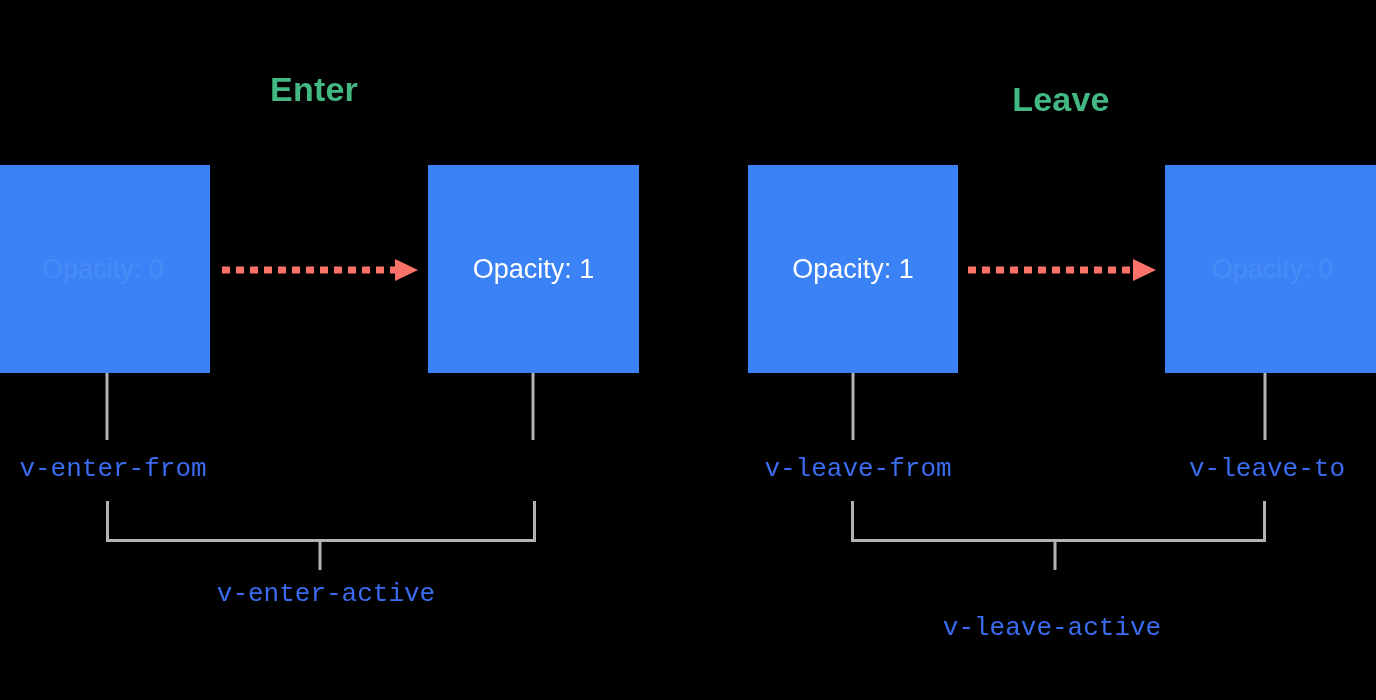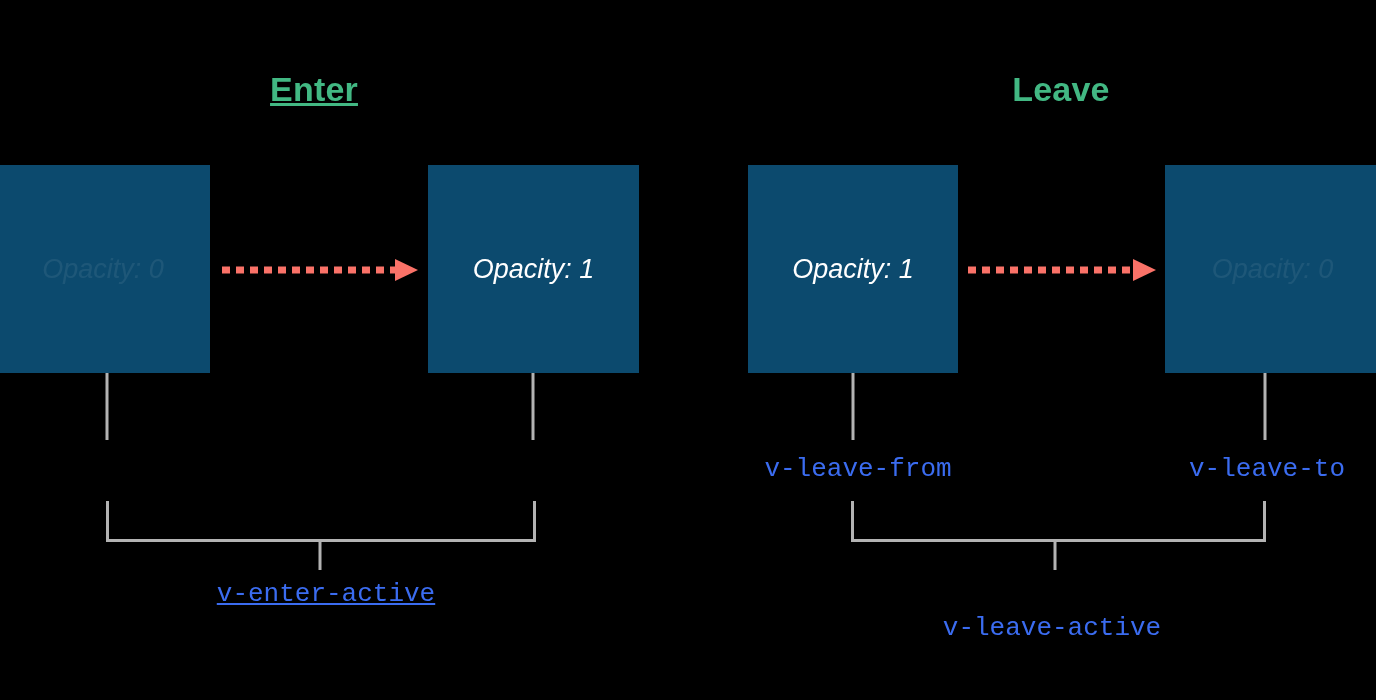--- a/index.html
+++ b/index.html
@@ -27,25 +27,24 @@
     font-size: 34px;
     letter-spacing: 0.2px;
     color: #42b883;
     white-space: nowrap;
     transform: translateX(-50%);
   }
 
   
   .state-box {
     position: absolute;
-    background: #0c4a6e;
+    background: #3b82f6;
     display: flex;
     align-items: center;
     justify-content: center;
-    font-style: italic;
   }
   .state-box .box-label {
     font-family: "Liberation Sans", sans-serif;
     font-size: 27px;
     color: #ffffff;
     white-space: nowrap;
     line-height: 1;
   }
   .state-box.faded .box-label {
     opacity: 0.07;
@@ -110,44 +109,45 @@
     width: 3px;
     background: #b3b3b3;
     transform: translateX(-50%);
   }
 </style>
 </head>
 <body>
 
 <div id="stage">
 
-  <div class="section-title" style="left:314px; top:70px;text-decoration:underline;">Enter</div>
+  <div class="section-title" style="left:314px; top:70px;">Enter</div>
 
   <div class="state-box faded" style="left:-4px; top:165px; width:214px; height:208px;">
     <span class="box-label">Opacity: 0</span>
   </div>
 
   <div class="arrow" style="left:222px; top:259px; width:196px;">
     <div class="shaft" style="width:175px;"></div>
     <div class="head"></div>
   </div>
 
   <div class="state-box" style="left:428px; top:165px; width:211px; height:208px;">
     <span class="box-label">Opacity: 1</span>
   </div>
 
   <div class="stem" style="left:107px; top:373px; height:67px;"></div>
   <div class="stem" style="left:533px; top:373px; height:67px;"></div>
 
+  <div class="class-label center" style="left:113px; top:456px;">v-enter-from</div>
 
   <div class="bracket" style="left:106px; top:501px; width:430px; height:41px;"></div>
   <div class="bracket-stem" style="left:320px; top:539px; height:31px;"></div>
-  <div class="class-label center" style="left:326px; top:581px;text-decoration:underline;">v-enter-active</div>
+  <div class="class-label center" style="left:326px; top:581px;">v-enter-active</div>
 
-  <div class="section-title" style="left:1061px; top:70px;">Leave</div>
+  <div class="section-title" style="left:1061px; top:80px;">Leave</div>
 
   <div class="state-box" style="left:748px; top:165px; width:210px; height:208px;">
     <span class="box-label">Opacity: 1</span>
   </div>
 
   <div class="arrow" style="left:968px; top:259px; width:188px;">
     <div class="shaft" style="width:167px;"></div>
     <div class="head"></div>
   </div>
 

